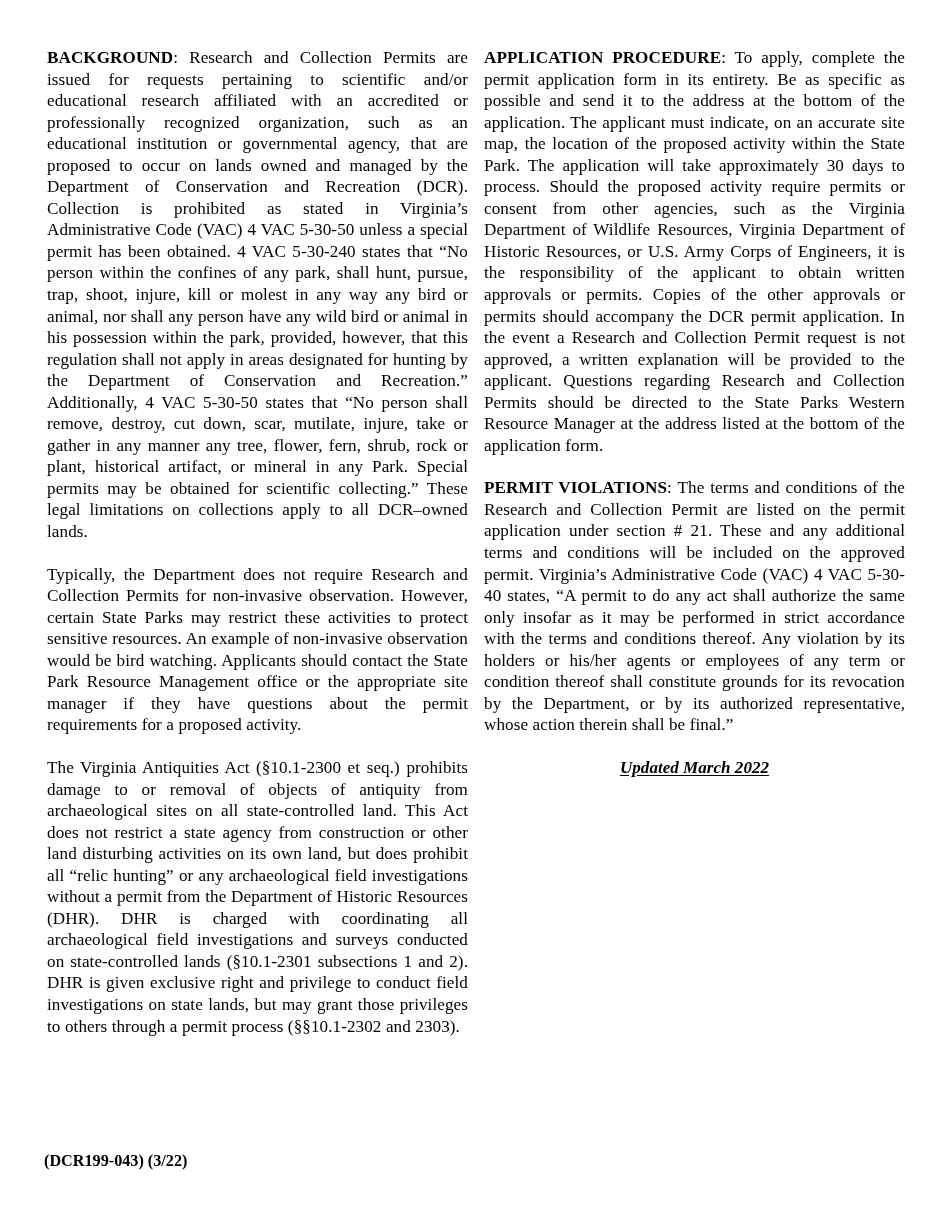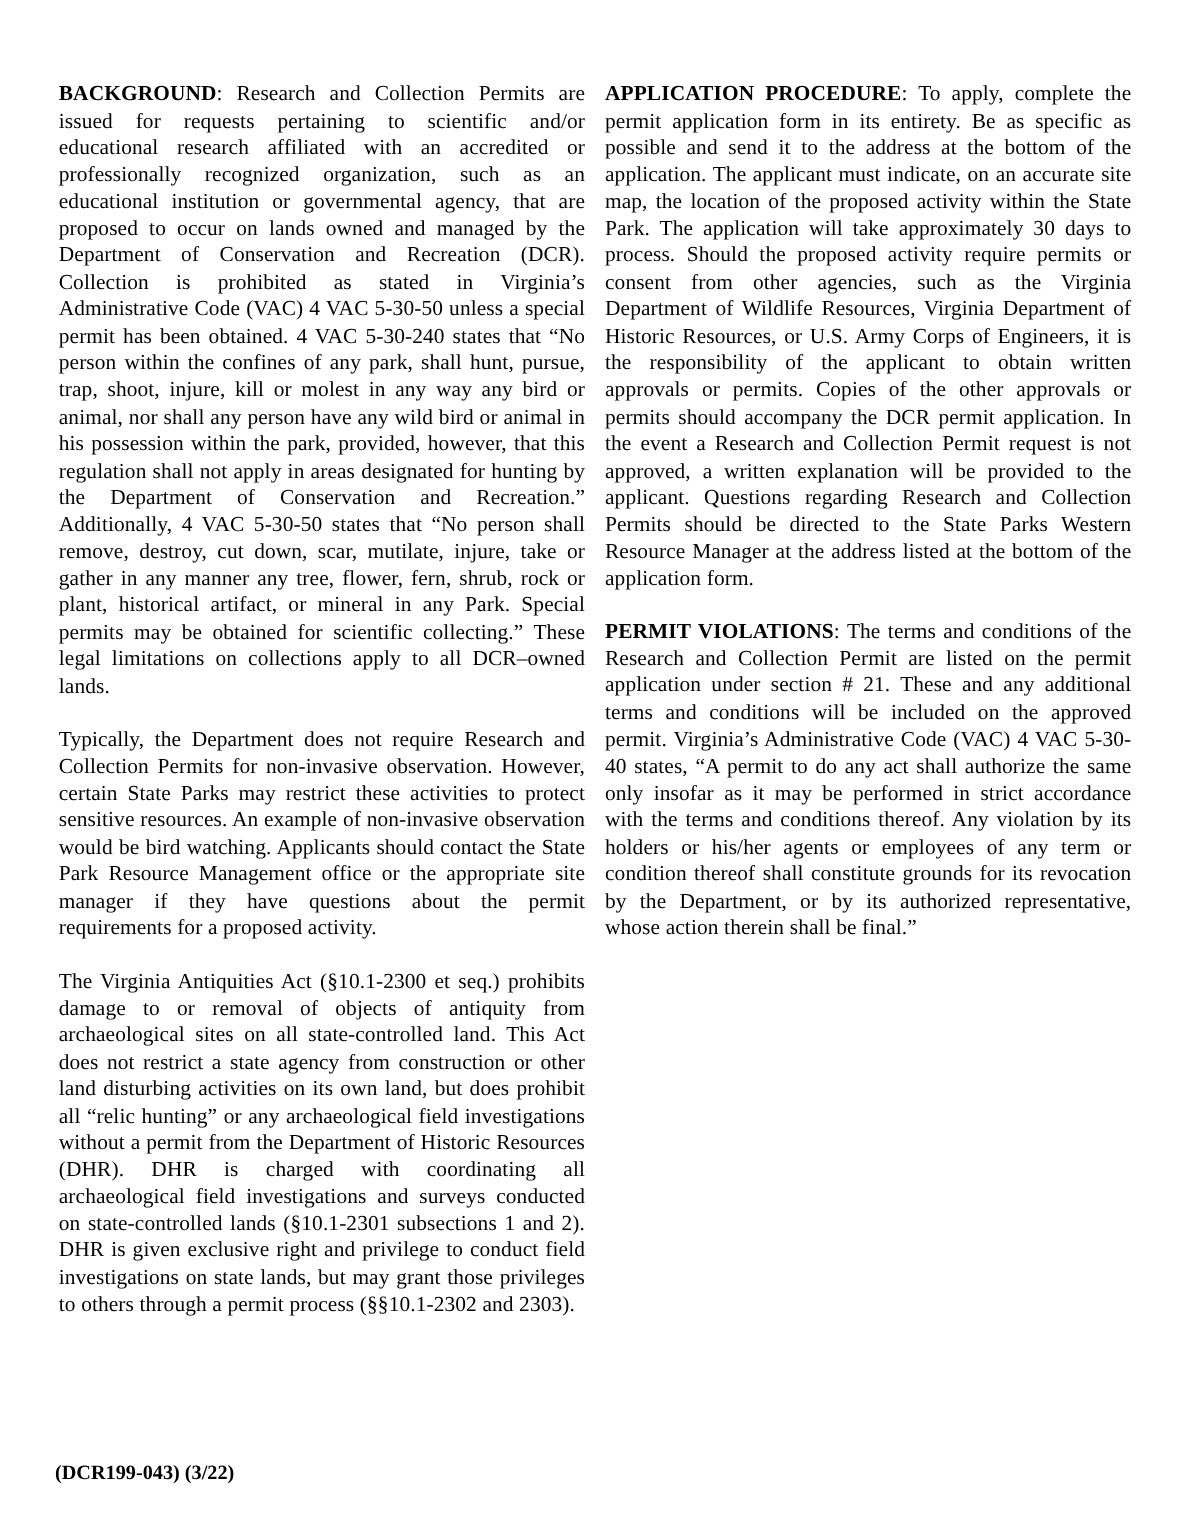--- a/index.html
+++ b/index.html
@@ -12,21 +12,21 @@
     width: 950px;
     height: 1230px;
     font-family: "Liberation Serif", "DejaVu Serif", serif;
     color: #000000;
     position: relative;
     overflow: hidden;
   }
   .page {
     position: absolute;
     left: 0;
-    top: 17px;
+    top: 0;
     width: 950px;
     height: 1066px;
     box-sizing: border-box;
   }
   .columns {
     position: absolute;
     left: 47px;
     top: 47px;
     width: 858px;
     display: flex;
@@ -93,20 +93,21 @@
       <p class="para"><span>The Virginia Antiquities Act (§10.1-2300 et seq.) prohibits damage to or removal of objects of antiquity from archaeological sites on all state-controlled land.  This Act does not restrict a state agency from construction or other land disturbing activities on its own land, but does prohibit all “relic hunting” or any archaeological field investigations without a permit from the Department of Historic Resources (DHR).  DHR is charged with coordinating all archaeological field investigations and surveys conducted on state-controlled lands (§10.1-2301 subsections 1 and 2).  DHR is given exclusive right and privilege to conduct field investigations on state lands, but may grant those privileges to others through a permit process (§§10.1-2302 and 2303).</span></p>
 
     </div>
 
     <div class="col">
 
       <p class="para"><span class="heading-run">APPLICATION PROCEDURE</span><span>: </span><span>To apply, complete the permit application form in its entirety. Be as specific as possible and send it to the address at the bottom of the application.  The applicant must indicate, on an accurate site map, the location of the proposed activity within the State Park.  The application will take approximately 30 days to process.  Should the proposed activity require permits or consent from other agencies, such as the Virginia Department of Wildlife Resources, Virginia Department of Historic Resources, or U.S. Army Corps of Engineers, it is the responsibility of the applicant to obtain written approvals or permits.  Copies of the other approvals or permits should accompany the DCR permit application.  In the event a Research and Collection Permit request is not approved, a written explanation will be provided to the applicant.   Questions regarding Research and Collection Permits should be directed to the State Parks Western Resource Manager at the address listed at the bottom of the application form.</span></p>
 
       <p class="para"><span class="heading-run">PERMIT VIOLATIONS</span><span>: </span><span>The terms and conditions of the Research and Collection Permit are listed on the permit application under section # 21.  These and any additional terms and conditions will be included on the approved permit.   Virginia’s Administrative Code (VAC) 4 VAC 5-30-40 states, “A permit to do any act shall authorize the same only insofar as it may be performed in strict accordance with the terms and conditions thereof.  Any violation by its holders or his/her agents or employees of any term or condition thereof shall constitute grounds for its revocation by the Department, or by its authorized representative, whose action therein shall be final.”</span></p>
 
+      <p class="updated"><span class="stamp">Updated March 2022</span></p>
 
     </div>
 
   </div>
 
   <div class="footer">(DCR199-043) (3/22)</div>
 
 </div>
 
 </body></html>

